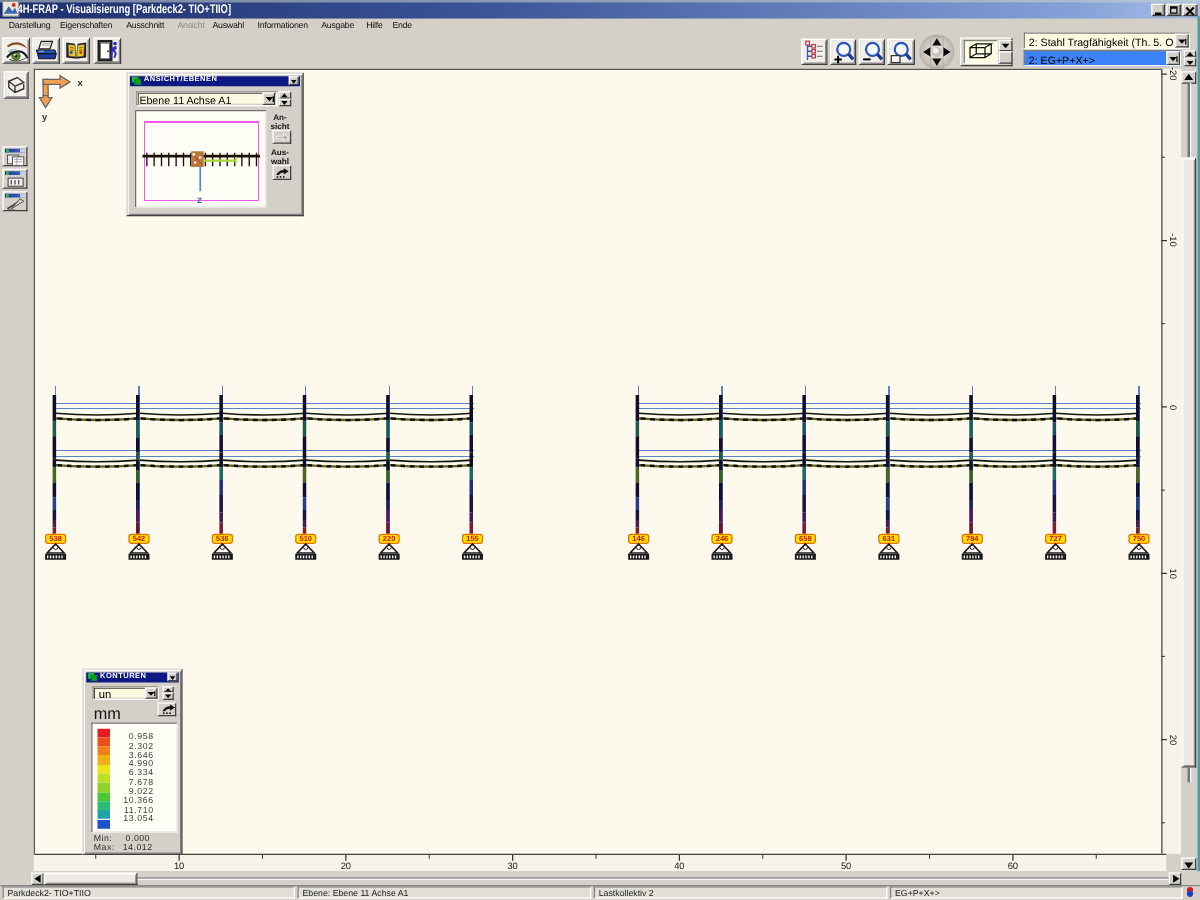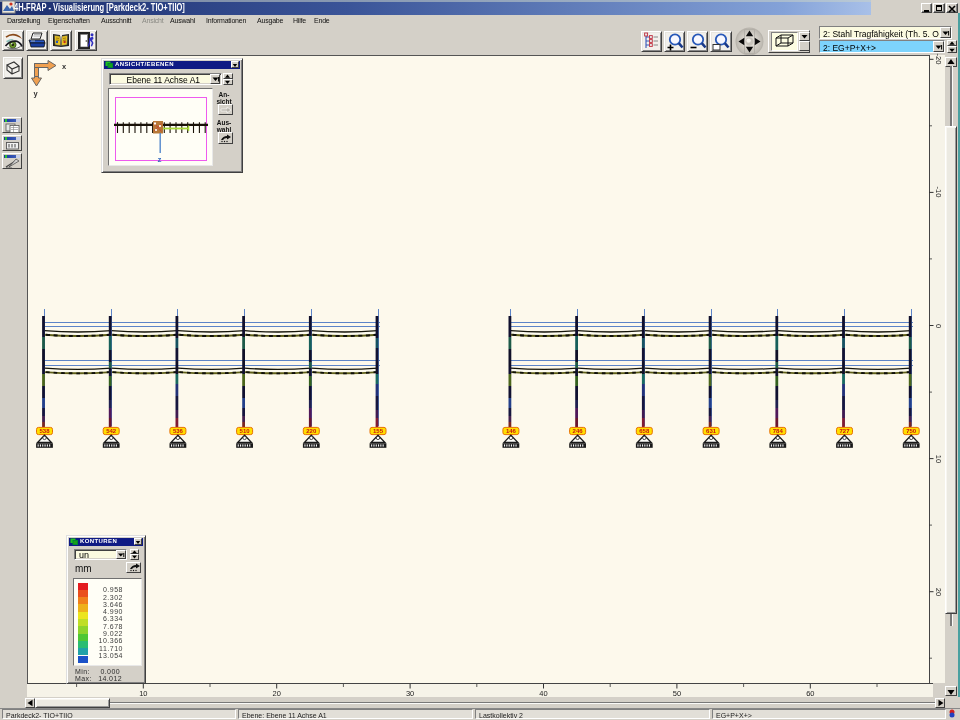--- a/index.html
+++ b/index.html
@@ -1,19 +1,19 @@
 <!DOCTYPE html>
 <html><head><meta charset="utf-8"><style>
 *{margin:0;padding:0;box-sizing:border-box;}
 html,body{width:960px;height:720px;overflow:hidden;}
 body{font-family:"Liberation Sans", sans-serif;background:#d4d0c8;position:relative;}
 .abs{position:absolute;}
 .btn{position:absolute;background:#f2f0ec;border:1px solid;border-color:#ffffff #404040 #404040 #ffffff;box-shadow:inset 1px 1px 0 #e8e6e0, inset -1px -1px 0 #888;}
 </style></head><body>
-<div class="abs" style="left:0;top:0;width:871px;height:15px;background:linear-gradient(90deg,#1c2e6e 0%,#3a5498 40%,#84a2d8 90%,#a8c0e8 100%);box-shadow:inset 0 2px 0 rgba(200,210,200,0.55);">
+<div class="abs" style="left:0;top:0;width:960px;height:15px;background:linear-gradient(90deg,#1c2e6e 0%,#3a5498 40%,#84a2d8 90%,#a8c0e8 100%);box-shadow:inset 0 2px 0 rgba(200,210,200,0.55);">
     <svg class="abs" style="left:2px;top:1px" width="14" height="13" viewBox="0 0 14 13">
       <rect x="0" y="0" width="13" height="12" fill="#e8e4dc" stroke="#888" stroke-width="1"></rect>
       <path d="M1 10 L5 4 L8 8 L10 5 L12 10 Z" fill="#3a66b0"></path>
       <circle cx="9" cy="3" r="1.6" fill="#d03020"></circle>
     </svg>
     <div class="abs" style="left:14px;top:1.5px;font-size:10px;font-weight:bold;color:#ffffff;transform:scaleX(0.75);transform-origin:left top;white-space:nowrap;">4H-FRAP - Visualisierung [Parkdeck2- TIO+TIIO]</div>
     <div class="abs" style="left:920.5px;top:2.5px;width:11.5px;height:10.5px;background:#d4d0c8;border:1px solid;border-color:#fff #404040 #404040 #fff;box-shadow:inset -1px -1px 0 #808080;">
       <div class="abs" style="left:2px;top:6.5px;width:5px;height:2px;background:#000;"></div>
     </div>
     <div class="abs" style="left:933px;top:2.5px;width:11.5px;height:10.5px;background:#d4d0c8;border:1px solid;border-color:#fff #404040 #404040 #fff;box-shadow:inset -1px -1px 0 #808080;">
@@ -141,21 +141,21 @@
 <div class="abs" style="left:799px;top:41px;width:11px;height:9.5px;background:#d4d0c8;border:1px solid;border-color:#ffffff #404040 #404040 #ffffff;"></div>
 <div class="abs" style="left:819px;top:26px;width:133px;height:13px;background:#fbfae0;border:1px solid;border-color:#808080 #ffffff #ffffff #808080;">
     <div class="abs" style="left:3px;top:2px;font-size:8.5px;color:#000;white-space:nowrap;">2: Stahl Tragfähigkeit (Th. 5. O</div>
     <div class="abs" style="right:0px;top:0px;width:11px;height:11px;background:#d4d0c8;border:1px solid;border-color:#ffffff #404040 #404040 #ffffff;">
       <svg width="9" height="9" viewBox="0 0 9 9" class="abs" style="left:0;top:1px">
         <path d="M1.5 2.5 L7.5 2.5 L4.5 6 Z" fill="#000"></path>
         <path d="M7.6 2 L7.6 6.5" stroke="#000" stroke-width="1"></path>
       </svg>
     </div>
   </div>
-<div class="abs" style="left:819px;top:39.5px;width:126px;height:13px;background:#7dd3fc;border:1px solid;border-color:#808080 #ffffff #ffffff #808080;">
+<div class="abs" style="left:819px;top:39.5px;width:126px;height:13px;background:#3b82f6;border:1px solid;border-color:#808080 #ffffff #ffffff #808080;">
     <div class="abs" style="left:3px;top:2px;font-size:8.5px;color:#000;white-space:nowrap;">2: EG+P+X+&gt;</div>
     <div class="abs" style="right:0px;top:0px;width:11px;height:11px;background:#d4d0c8;border:1px solid;border-color:#ffffff #404040 #404040 #ffffff;">
       <svg width="9" height="9" viewBox="0 0 9 9" class="abs" style="left:0;top:1px">
         <path d="M1.5 2.5 L7.5 2.5 L4.5 6 Z" fill="#000"></path>
         <path d="M7.6 2 L7.6 6.5" stroke="#000" stroke-width="1"></path>
       </svg>
     </div>
   </div>
 <div class="abs" style="left:946.5px;top:39.5px;width:10px;height:6.5px;background:#d4d0c8;border:1px solid;border-color:#ffffff #404040 #404040 #ffffff;">
     <svg width="8" height="5" viewBox="0 0 8 5" class="abs" style="left:0;top:0">
@@ -697,21 +697,21 @@
         <rect x="3" y="2.5" width="4.5" height="4" fill="#18a018" stroke="#083"></rect>
       </svg>
       <div class="abs" style="left:11px;top:0.6px;font-size:6px;font-weight:bold;color:#fff;letter-spacing:0.4px;">ANSICHT/EBENEN</div>
       <div class="abs" style="right:1px;top:0.5px;width:8px;height:7px;background:#d4d0c8;border:1px solid;border-color:#ffffff #404040 #404040 #ffffff;">
         <svg width="6" height="5" viewBox="0 0 6 5" class="abs" style="left:0;top:0.5px">
           <path d="M0.8 1 L5.2 1 L3 4 Z" fill="#000"></path>
         </svg>
       </div>
     </div>
     <div class="abs" style="left:6.5px;top:14px;width:113px;height:12.5px;background:#fbfae0;border:1px solid;border-color:#808080 #ffffff #ffffff #808080;box-shadow:inset 1px 1px 0 #404040, inset -1px -1px 0 #d4d0c8;">
-      <div class="abs" style="left:17px;top:1.5px;font-size:8.5px;color:#000;white-space:nowrap;">Ebene 11 Achse A1</div>
+      <div class="abs" style="left:2px;top:1.5px;font-size:8.5px;color:#000;white-space:nowrap;">Ebene 11 Achse A1</div>
       <div class="abs" style="right:0.5px;top:0.5px;width:10.5px;height:10px;background:#d4d0c8;border:1px solid;border-color:#ffffff #404040 #404040 #ffffff;">
         <svg width="9" height="8" viewBox="0 0 9 8" class="abs" style="left:0;top:1px">
           <path d="M1.5 1.5 L7.5 1.5 L4.5 5 Z" fill="#000"></path>
           <path d="M7.7 1 L7.7 5.5" stroke="#000" stroke-width="1.2"></path>
         </svg>
       </div>
     </div>
     <div class="abs" style="left:121px;top:14px;width:9.5px;height:6.3px;background:#d4d0c8;border:1px solid;border-color:#ffffff #404040 #404040 #ffffff;">
       <svg width="7" height="5" viewBox="0 0 7 5" class="abs" style="left:0;top:0">
         <path d="M3.5 0.5 L6 3.8 L1 3.8 Z" fill="#000"></path>
@@ -794,21 +794,21 @@
     <div class="abs" style="left:62.5px;top:13px;width:9.5px;height:5.5px;background:#d4d0c8;border:1px solid;border-color:#ffffff #404040 #404040 #ffffff;">
       <svg width="7" height="4" viewBox="0 0 7 4" class="abs" style="left:0;top:0">
         <path d="M3.5 0.5 L6 3.2 L1 3.2 Z" fill="#000"></path>
       </svg>
     </div>
     <div class="abs" style="left:62.5px;top:18.5px;width:9.5px;height:5.5px;background:#d4d0c8;border:1px solid;border-color:#ffffff #404040 #404040 #ffffff;">
       <svg width="7" height="4" viewBox="0 0 7 4" class="abs" style="left:0;top:0.3px">
         <path d="M3.5 3.5 L6 0.6 L1 0.6 Z" fill="#000"></path>
       </svg>
     </div>
-    <div class="abs" style="left:8px;top:27.5px;font-size:10px;color:#111;">mm</div>
+    <div class="abs" style="left:8px;top:27.5px;font-size:13px;color:#111;">mm</div>
     <div class="abs" style="left:59px;top:26px;width:14.5px;height:11.5px;background:#d4d0c8;border:1px solid;border-color:#ffffff #404040 #404040 #ffffff;">
       <svg width="13" height="9" viewBox="0 0 13 9" class="abs" style="left:0.5px;top:0.5px">
         <path d="M2 6 Q4 2 8 2 L8 0.5 L12 3 L8 5.5 L8 4 Q5 4 4 6 Z" fill="#111"></path>
         <circle cx="3" cy="7.5" r="0.7" fill="#111"></circle>
         <circle cx="5.5" cy="7.5" r="0.7" fill="#111"></circle>
         <circle cx="8" cy="7.5" r="0.7" fill="#111"></circle>
       </svg>
     </div>
     <div class="abs" style="left:6px;top:42.5px;width:69px;height:88px;background:#fffef6;border:1px solid;border-color:#707070 #e8e8e8 #e8e8e8 #707070;">
       <div class="abs" style="left:3.5px;top:3.5px;width:10.5px;height:7.3px;background:#e41c20;"></div>

